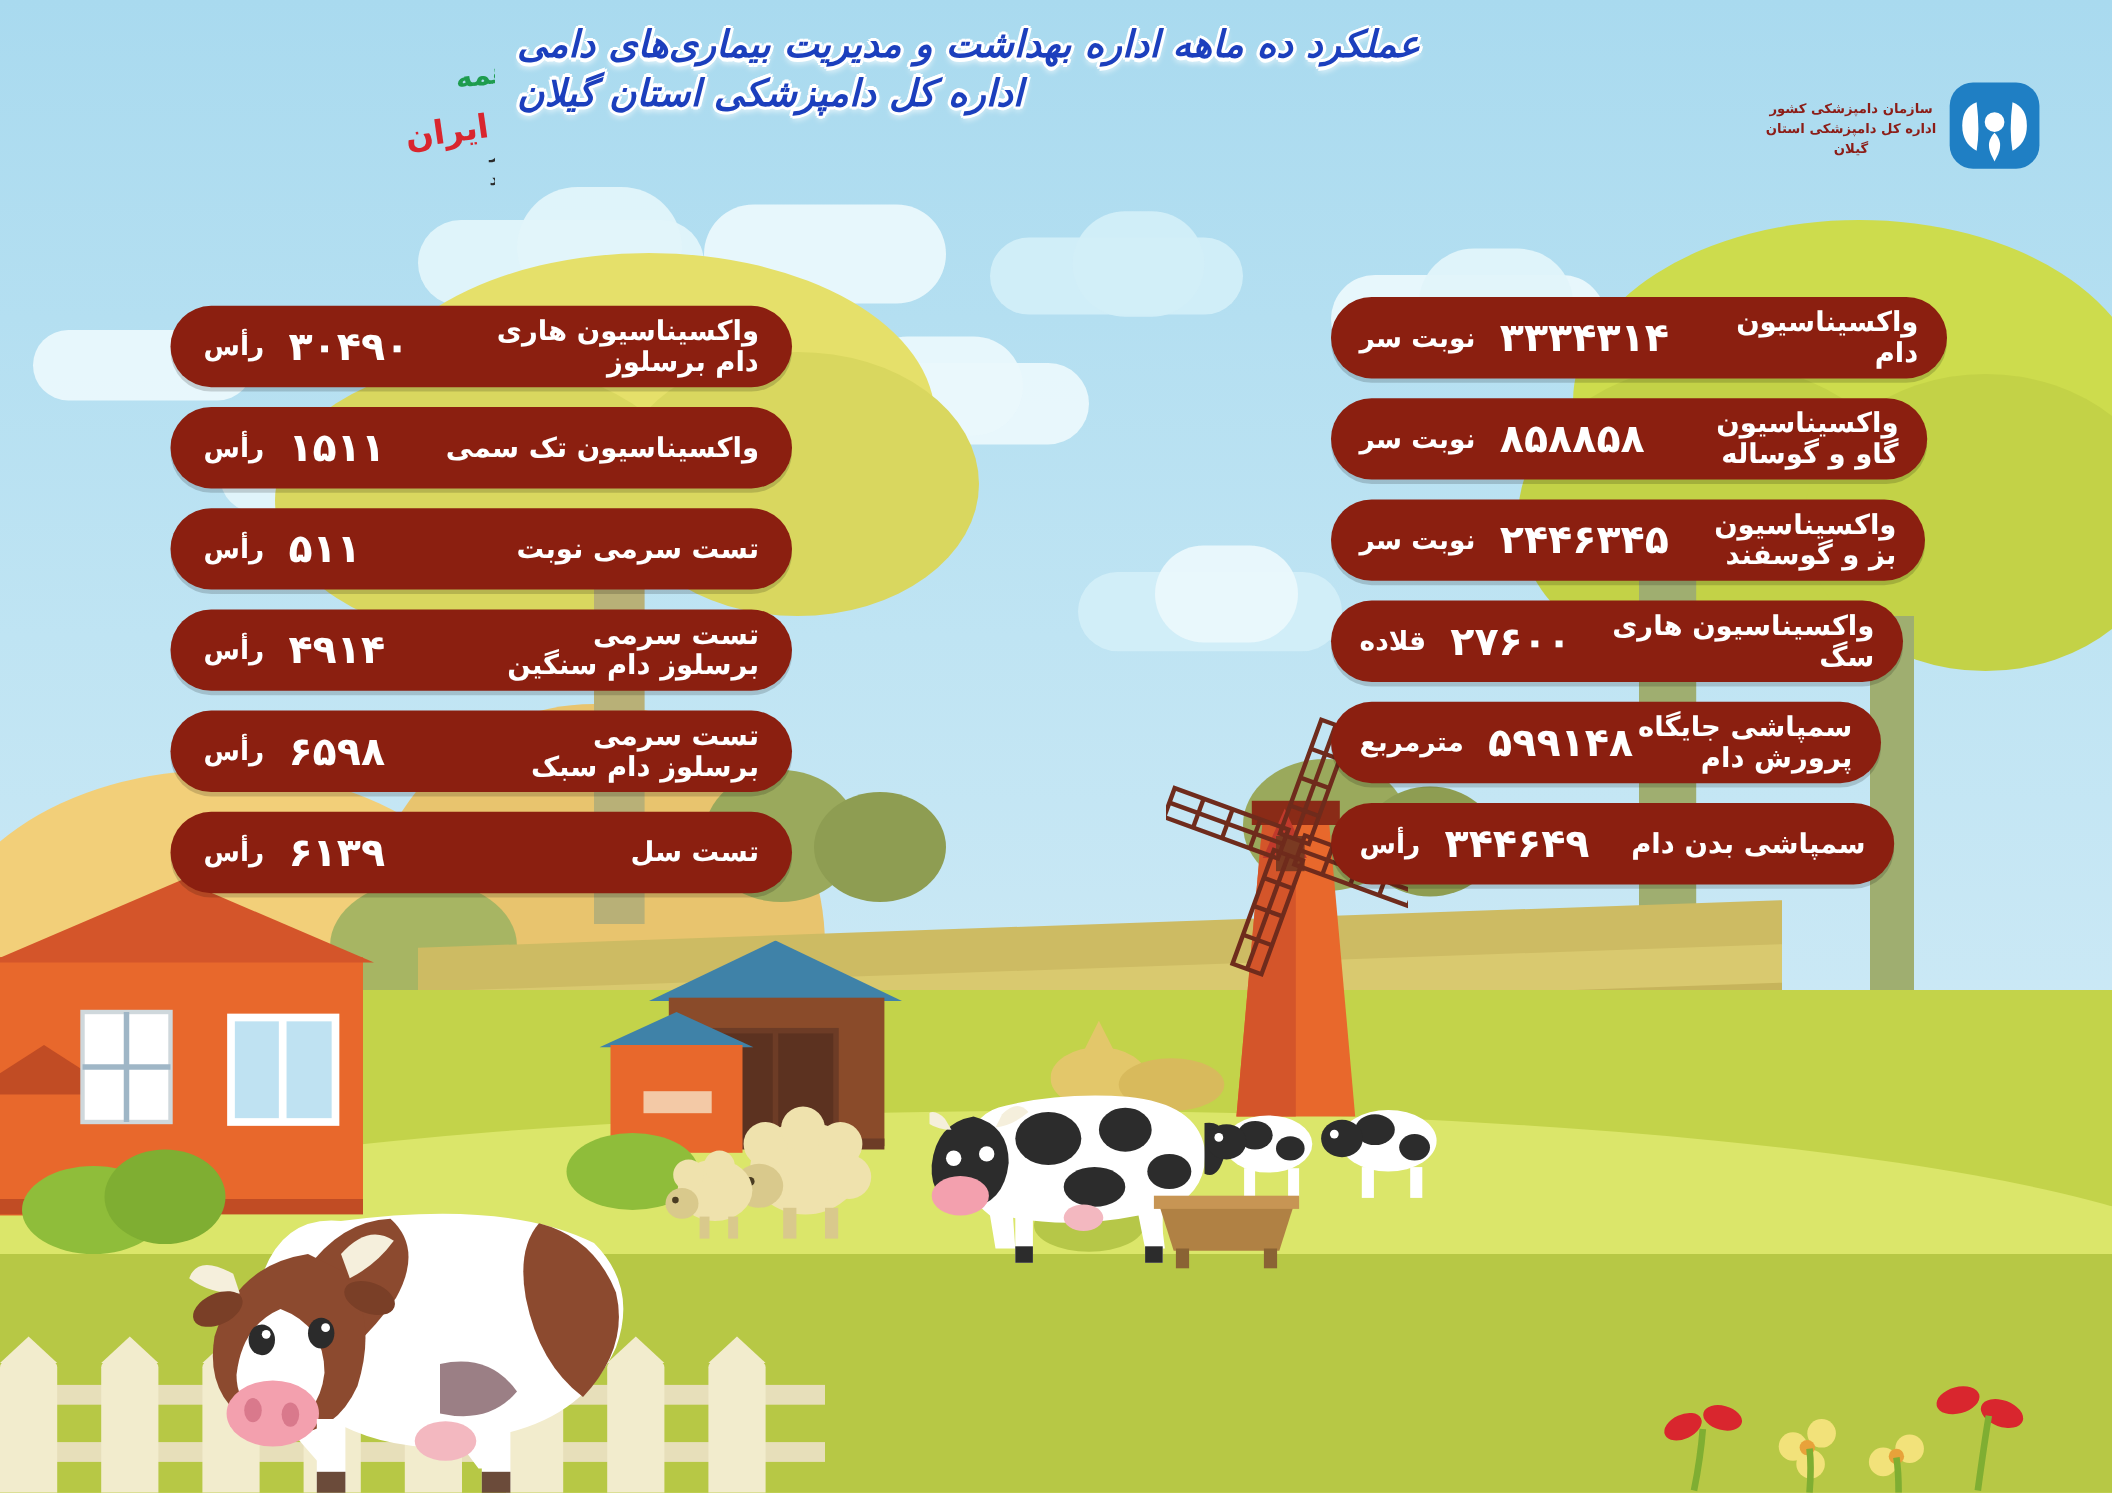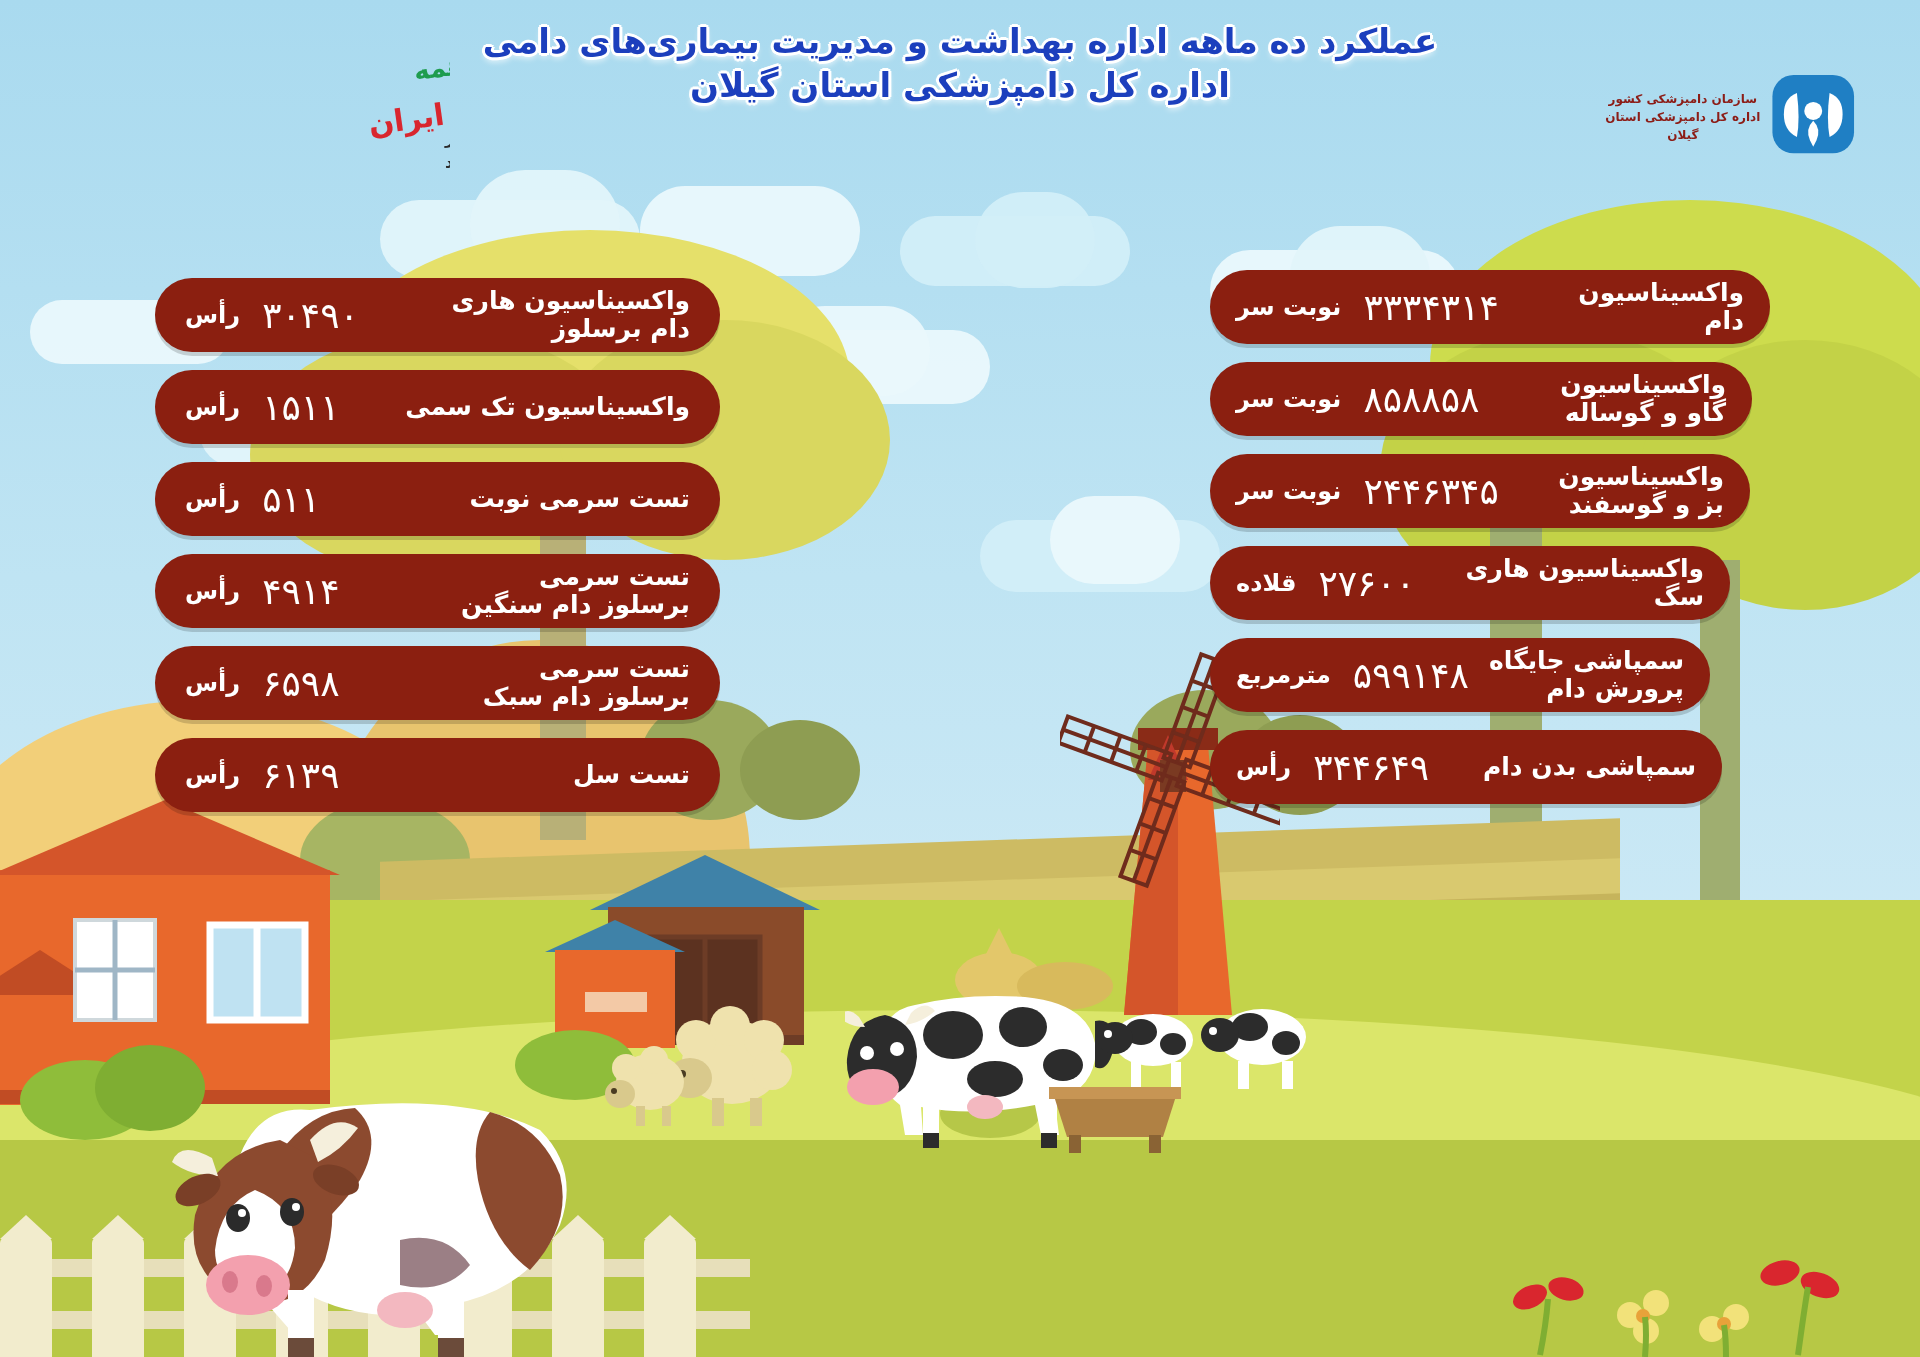--- a/index.html
+++ b/index.html
@@ -23,21 +23,21 @@
 
   .field{position:absolute;}
 
   
   .ground-green{position:absolute;left:0;top:900px;width:1920px;height:457px;background:#c3d34a;}
   .ground-light{position:absolute;left:-120px;top:1010px;width:2160px;height:400px;
                 background:#dbe66a;border-radius:50% 50% 0 0/ 160px 160px 0 0;}
   .ground-dark{position:absolute;left:0;top:1140px;width:1920px;height:220px;background:#b7c845;}
 
   
-  .title-wrap{position:absolute;left:470px;top:20px;width:980px;text-align:center;z-index:30;}
+  .title-wrap{position:absolute;left:470px;top:20px;width:980px;text-align:left;z-index:30;font-style:italic;}
   .title-line{
     color:#1c3fbd;font-weight:bold;line-height:1.28;
     font-size:34px;letter-spacing:.2px;
     text-shadow:
       -2px -2px 0 #fff, 2px -2px 0 #fff,-2px 2px 0 #fff, 2px 2px 0 #fff,
       -3px 0 0 #fff, 3px 0 0 #fff, 0 -3px 0 #fff, 0 3px 0 #fff,
       0 4px 6px rgba(255,255,255,.9);
   }
 
   
@@ -53,21 +53,21 @@
   .col-right{left:1210px;top:270px;width:560px;gap:18px;align-items:flex-end;}
 
   .pill{
     background:#8b1f10;color:#fff;border-radius:42px;
     display:flex;align-items:center;justify-content:space-between;
     padding:6px 30px;box-sizing:border-box;
     box-shadow:0 4px 0 rgba(0,0,0,.16);
     min-height:74px;
   }
   .pill .label{font-size:25px;font-weight:bold;line-height:1.12;text-align:right;white-space:pre-line;}
-  .pill .figure{font-size:36px;font-weight:normal;white-space:nowrap;letter-spacing:1px;}
+  .pill .figure{font-size:36px;font-weight:bold;white-space:nowrap;letter-spacing:1px;}
   .pill .unit{font-size:24px;font-weight:bold;white-space:nowrap;}
   .pill .valwrap{display:flex;align-items:center;gap:22px;}
 
   .col-left .pill{width:565px;}
   .col-right .pill{padding:6px 26px;}
 
   
   .w1{width:560px;} .w2{width:542px;} .w3{width:540px;}
   .w4{width:520px;} .w5{width:500px;} .w6{width:512px;}
 

